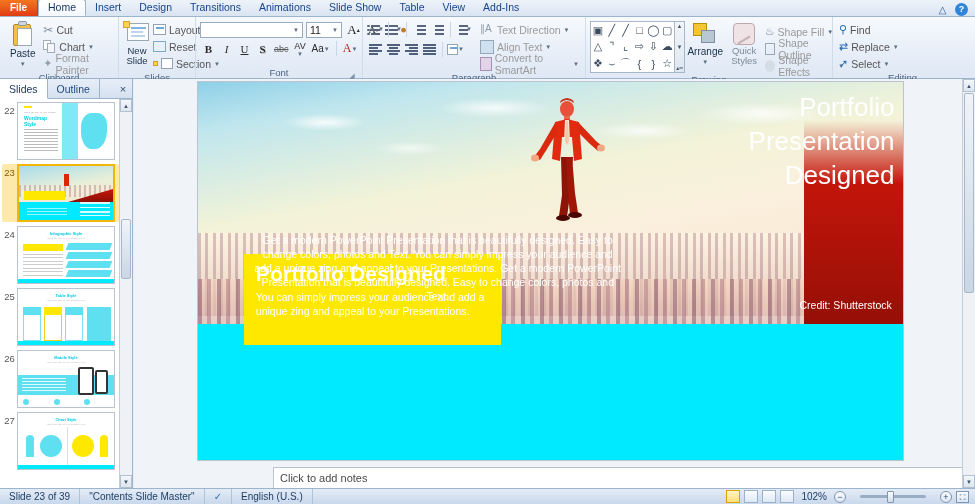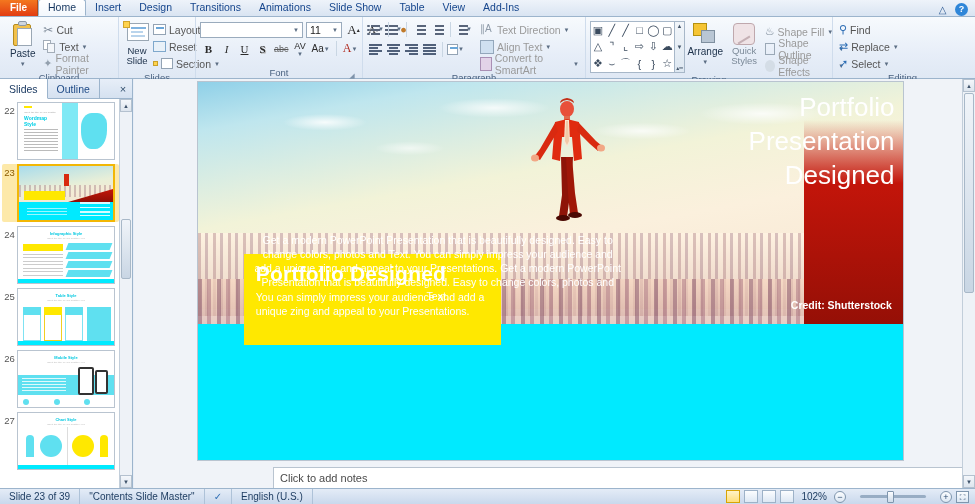--- a/index.html
+++ b/index.html
@@ -247,21 +247,21 @@
   .cy-text {
     position: absolute; left: 8%; top: 40%; width: 52%;
     color: #ffffff; font-size: 10.5px; line-height: 14px; text-align: center;
   }
   .cy-right {
     position: absolute; right: 1.2%; top: 2%; width: 42%;
     color: #ffffff; font-size: 26px; line-height: 34px; text-align: right; font-weight: normal;
   }
   .credit {
     position: absolute; right: 1.6%; top: 57.5%;
-    color: #ffffff; font-size: 10.5px; font-weight: bold;
+    color: #ffffff; font-size: 10.5px; font-weight: normal;
   }
 
   
   .notes {
     position: absolute; left: 139px; right: 6px; top: 388px; height: 24px;
     background: #fff; border: 1px solid #b9c4d0; padding: 4px 6px;
     color: #4a4a4a; font-size: 11px;
   }
   .main-scroll-v { position: absolute; right: 0; top: 0; width: 13px; bottom: 0; background: #eef2f7; border-left: 1px solid #c2ceda; }
   .msv-thumb { position:absolute; left:1px; right:1px; top:14px; height: 200px; background: linear-gradient(#f0f4f9,#c9d6e4); border: 1px solid #a8b8c8; border-radius: 2px; }
@@ -329,21 +329,21 @@
         <div style="display:flex;flex-direction:column;padding-top:2px;">
           <div class="smallrow">
             <span class="scissors">✂</span>
             <span class="lbl">Cut</span>
           </div>
           <div class="smallrow">
             <span class="copy-ic">
                 <i></i>
                 <i></i>
               </span>
-            <span class="lbl">Text</span>
+            <span class="lbl">Chart</span>
             <span class="arrow-d">▼</span>
           </div>
           <div class="smallrow dim">
             <span class="brush-ic">✦</span>
             <span class="lbl">Format Painter</span>
           </div>
         </div>
       </div>
       <div class="group-label">
         <span>Clipboard</span>

